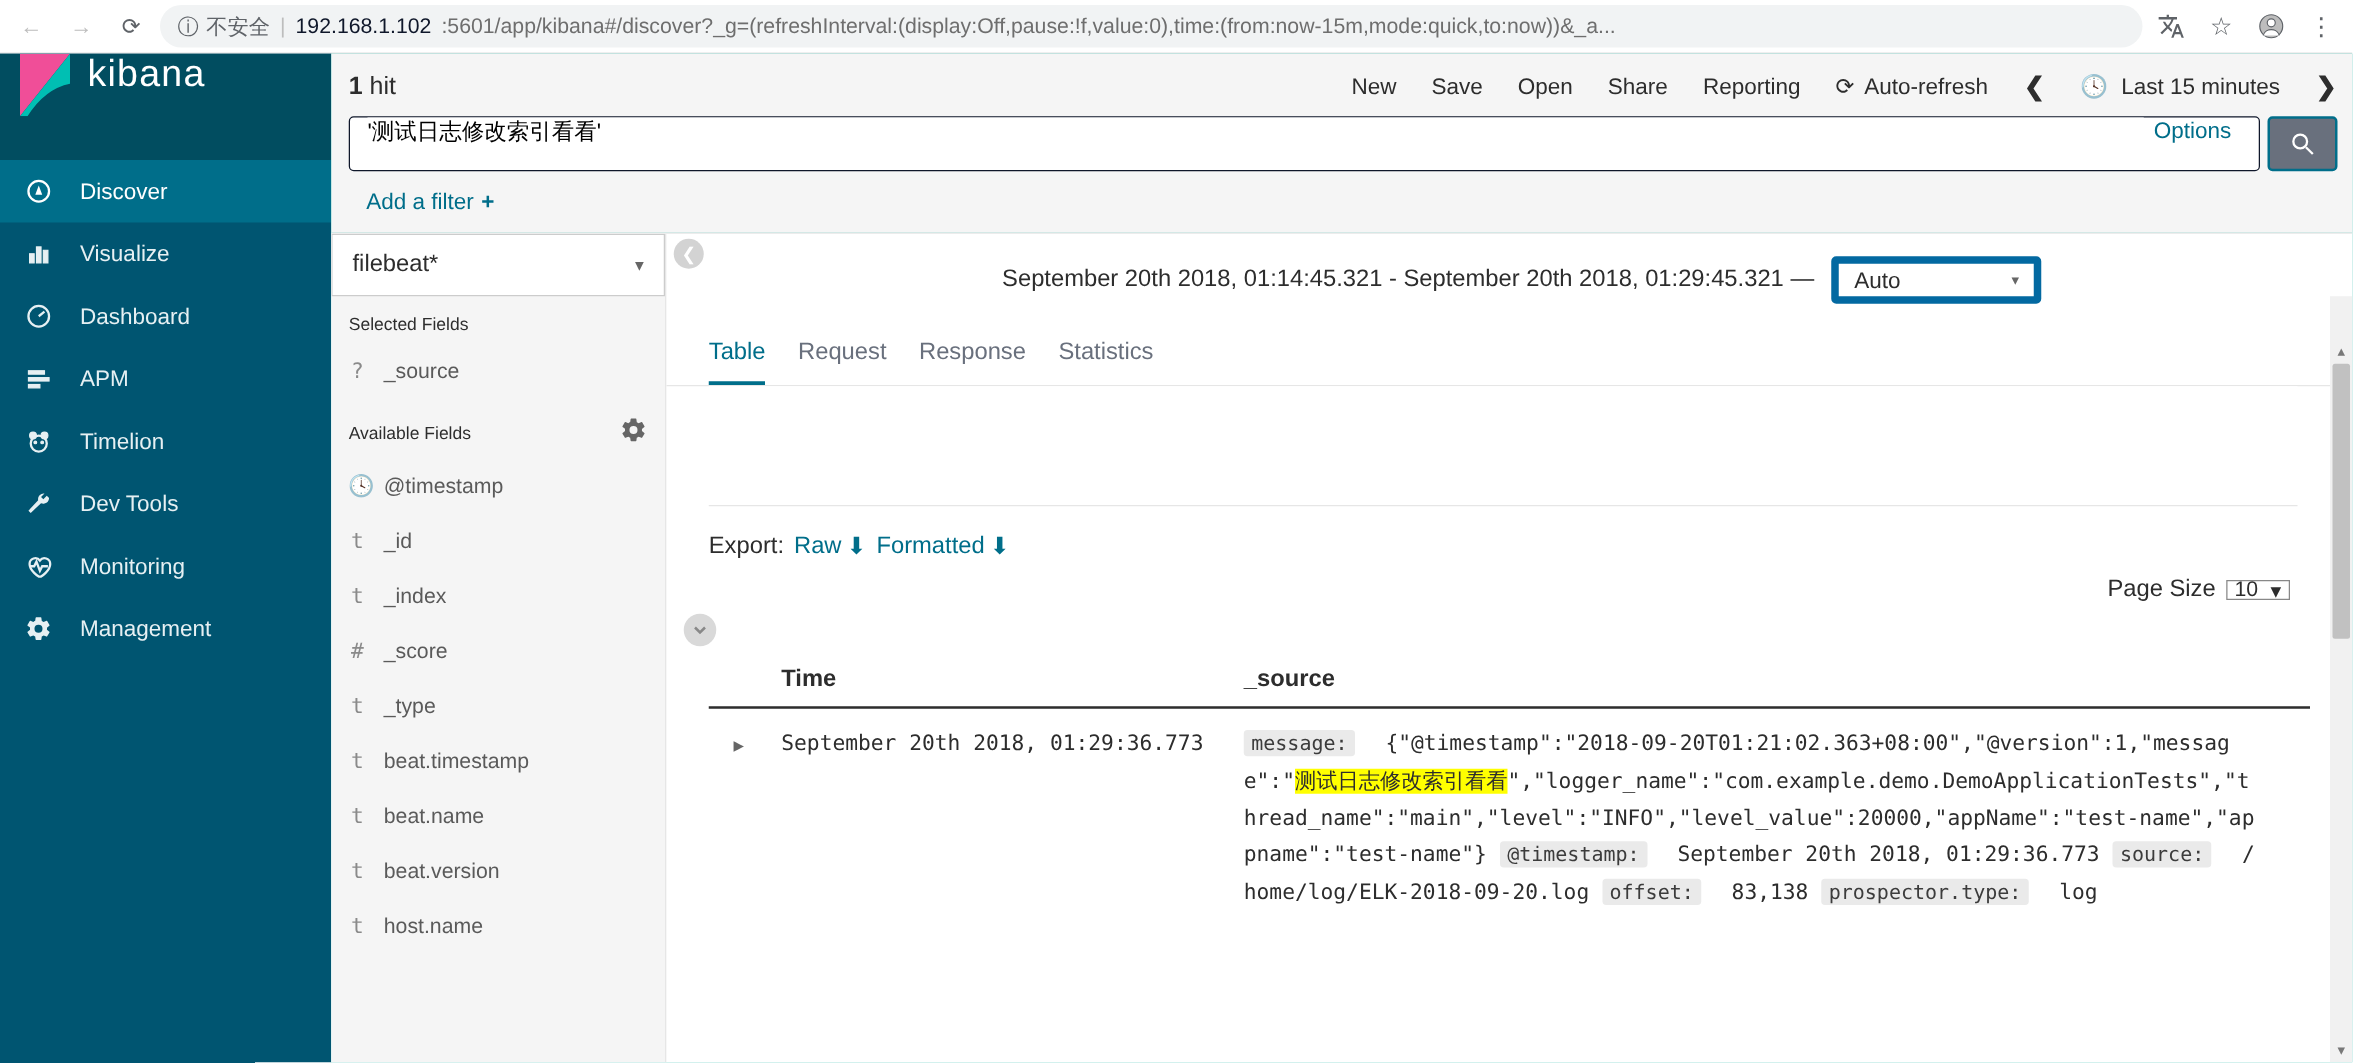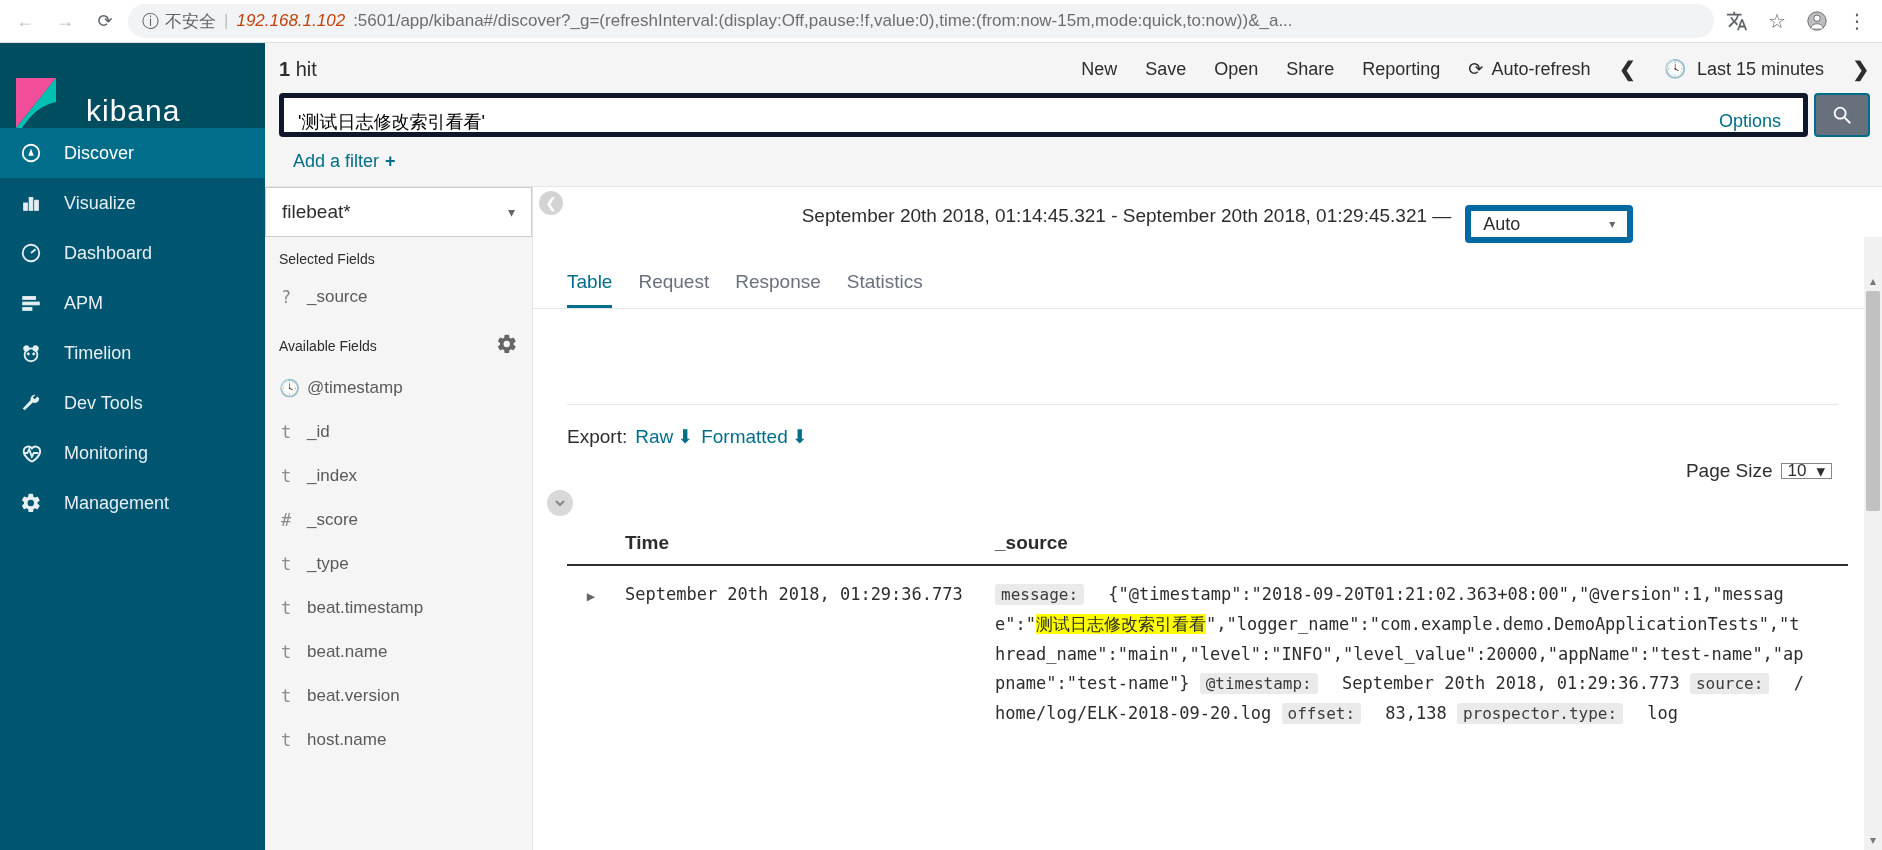--- a/index.html
+++ b/index.html
@@ -4,69 +4,69 @@
 <style>
 * { box-sizing: border-box; margin: 0; padding: 0; }
 body { font-family: -apple-system, BlinkMacSystemFont, "Segoe UI", Helvetica, Arial, sans-serif; font-size: 14px; color: #2d2d2d; background: #fff; width: 1882px; height: 850px; overflow: hidden; }
 
 
 .browser-bar { height: 43px; display: flex; align-items: center; padding: 0 8px; border-bottom: 1px solid #e0e0e0; gap: 6px; }
 .browser-btn { width: 34px; height: 34px; display: flex; align-items: center; justify-content: center; border-radius: 50%; color: #5f6368; cursor: pointer; font-size: 18px; }
 .browser-btn.disabled { color: #bdbdbd; }
 .url-bar { flex: 1; height: 34px; display: flex; align-items: center; padding: 0 14px; background: #f1f3f4; border-radius: 17px; font-size: 17px; color: #3c4043; gap: 8px; }
 .insecure { color: #5f6368; display: flex; align-items: center; gap: 6px; }
-.url-host { color: #c2410c; font-style: italic; }
+.url-host { color: #0f172a; }
 .url-rest { color: #6e6e6e; }
 .browser-icon { width: 34px; height: 34px; display: flex; align-items: center; justify-content: center; color: #5f6368; font-size: 20px; }
 
 
 .app { display: flex; height: calc(850px - 43px); }
 .sidebar { width: 265px; background: #005571; color: #fff; }
-.logo-row { height: 85px; background: #014d60; display: flex; align-items: flex-end; padding-left: 16px; gap: 30px; }
+.logo-row { height: 85px; background: #014d60; display: flex; align-items: flex-start; padding-left: 16px; gap: 14px; }
 .logo-mark { width: 40px; height: 50px; position: relative; }
 .logo-mark svg { width: 40px; height: 50px; }
 .logo-text { font-size: 30px; font-weight: 400; color: #fff; letter-spacing: 1px; }
 .nav-item { height: 50px; display: flex; align-items: center; padding-left: 18px; gap: 20px; color: #e6f0f3; cursor: pointer; font-size: 18px; }
 .nav-item.active { background: #006e8a; color: #fff; }
 .nav-icon { width: 26px; height: 26px; display: flex; align-items: center; justify-content: center; font-size: 20px; }
 
 
 .main { flex: 1; display: flex; flex-direction: column; background: #14b8a6; }
 .topbar { background: #f5f5f5; padding: 8px 12px 0 14px; }
 .topbar-row { display: flex; align-items: center; height: 36px;}
 .hit-count { font-size: 20px; }
 .hit-count b { font-weight: 700; }
 .top-actions { margin-left: auto; display: flex; align-items: center; gap: 28px; font-size: 18px; color: #2d2d2d; }
 .top-action { cursor: pointer; }
 .autorefresh { display: flex; align-items: center; gap: 8px; }
 .time-range { display: flex; align-items: center; gap: 10px; }
 .chevron { width: 18px; height: 18px; display: inline-flex; align-items: center; justify-content: center; color: #2d2d2d; font-size: 20px; font-weight: bold;}
 
 .search-row { display: flex; gap: 0px; margin-top: 6px; }
-.search-input-wrap { flex: 1; display: flex; background: #fff; border: 5px solid #0f172a; border-radius: 4px; height: 44px; align-items: flex-end; padding: 0 14px; }
+.search-input-wrap { flex: 1; display: flex; background: #fff; border: 1px solid #0f172a; border-radius: 4px; height: 44px; align-items: flex-start; padding: 0 14px; }
 .search-input { flex: 1; border: none; outline: none; font-size: 18px; font-family: inherit; }
 .options-link { color: #006e8a; font-size: 18px; padding: 0 8px; cursor: pointer; }
 .search-btn { width: 56px; background: #69707d; border: 2px solid #006e8a; border-radius: 4px; display: flex; align-items: center; justify-content: center; color: #fff; cursor: pointer; margin-left: 6px; height: 44px; font-size: 18px;}
 
 .filter-row { padding: 14px 14px; }
 .add-filter { color: #006e8a; font-size: 18px; cursor: pointer; display: flex; align-items: center; gap: 6px; }
 
 
 .content { flex: 1; display: flex; background: #fff; border-top: 1px solid #e6e6e6; overflow: hidden; }
 .fields-panel { width: 268px; background: #f5f5f5; border-right: 1px solid #e6e6e6; overflow-y: auto; }
 .index-select { height: 50px; background: #fff; border: 1px solid #ccc; margin: 0; display: flex; align-items: center; padding: 0 16px; font-size: 19px; cursor: pointer; }
 .index-select .caret { margin-left: auto; font-size: 14px; color: #666; }
 .fields-header { padding: 14px 14px 8px 14px; font-size: 14px; color: #2d2d2d; display: flex; align-items: center; }
 .fields-header .gear { margin-left: auto; color: #666; cursor: pointer; }
 .field-item { padding: 12px 14px; font-size: 17px; color: #5a5a5a; display: flex; align-items: center; gap: 14px; cursor: pointer; }
 .field-type { width: 14px; display: inline-block; text-align: center; color: #8a8a8a; font-family: monospace; }
 
 .results { flex: 1; position: relative; overflow-y: auto; }
 .collapse-btn { position: absolute; top: 4px; left: 6px; width: 24px; height: 24px; border-radius: 50%; background: #d3d3d3; color: #fff; display: flex; align-items: center; justify-content: center; font-size: 14px; cursor: pointer; }
-.time-header { text-align: center; padding: 18px 0 0 0; display: flex; justify-content: center; gap: 14px; margin-left: 20px; }
+.time-header { text-align: center; padding: 18px 0 0 0; display: flex; align-items: center; justify-content: center; gap: 14px; margin-left: 20px; }
 .time-range-text { font-size: 19px; color: #2d2d2d; }
 .interval-select { width: 168px; height: 38px; border: 6px solid #0369a1; border-radius: 4px; padding: 0 12px; font-size: 18px; display: flex; align-items: center; cursor: pointer; background: #fff;}
 .interval-select .caret { margin-left: auto; color: #666; font-size: 12px;}
 
 .tabs { display: flex; gap: 26px; padding: 28px 0 0 34px; border-bottom: 1px solid #e6e6e6; }
 .tab { padding-bottom: 12px; font-size: 19px; color: #69707d; cursor: pointer; }
 .tab.active { color: #006e8a; border-bottom: 3px solid #006e8a; }
 
 .blank-chart { height: 96px; border-bottom: 1px solid #e6e6e6; margin: 0 44px 0 34px; background: #fff; }
 .scrollbar-fake { position: absolute; right: 0; top: 50px; width: 18px; bottom: 0; background: #f1f1f1; }

